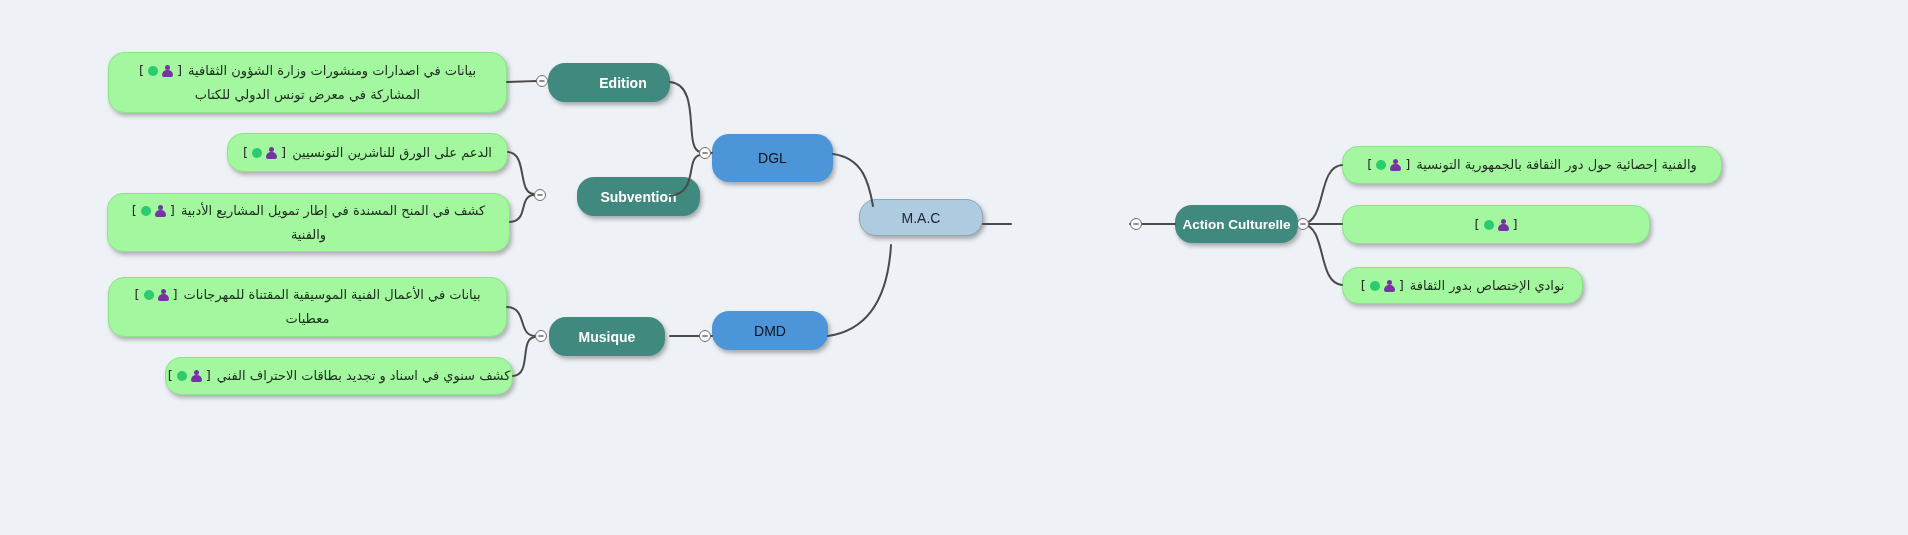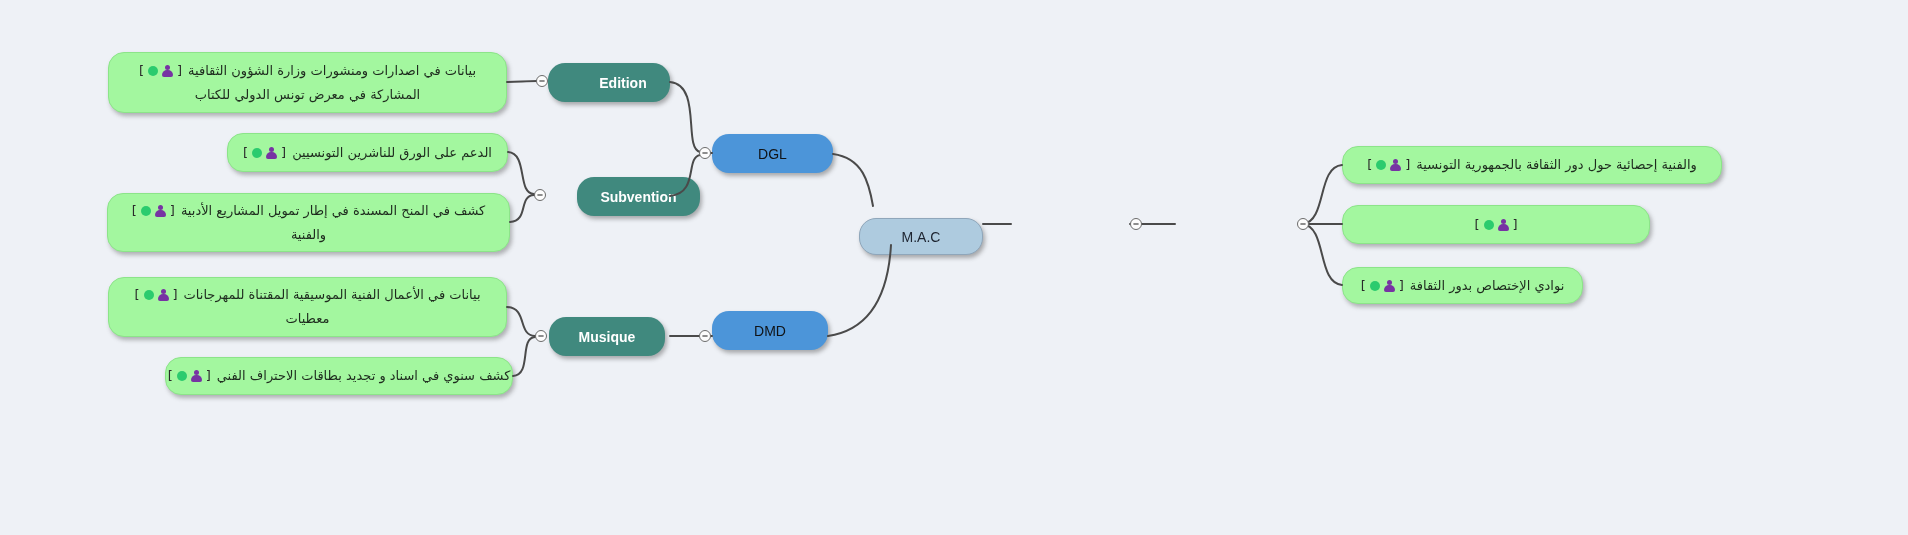--- a/index.html
+++ b/index.html
@@ -161,31 +161,34 @@
   <div class="node branch" style="left:548px;top:63px;width:122px;height:39px;padding-left:28px;">
     <span>Edition</span>
   </div>
   <div class="node branch" style="left:577px;top:177px;width:123px;height:39px;">
     <span>Subvention</span>
   </div>
   <div class="node branch" style="left:549px;top:317px;width:116px;height:39px;">
     <span>Musique</span>
   </div>
 
-  <div class="node blue" style="left:712px;top:134px;width:121px;height:39px;">
+  <div class="node blue" style="left:712px;top:134px;width:121px;height:48px;">
     <span>DGL</span>
   </div>
   <div class="node blue" style="left:712px;top:311px;width:116px;height:39px;">
     <span>DMD</span>
   </div>
 
-  <div class="node root" style="left:859px;top:218px;width:124px;height:37px;">
+  <div class="node root" style="left:859px;top:199px;width:124px;height:37px;">
     <span>M.A.C</span>
   </div>
 
+  <div class="node branch" style="left:1175px;top:205px;width:123px;height:38px;font-size:13.5px;">
+    <span>Action Culturelle</span>
+  </div>
 
   <div class="node leaf" style="left:1342px;top:146px;width:380px;height:38px;">
     <span class="l1wrap">
       <span class="ltxt">والفنية إحصائية حول دور الثقافة بالجمهورية التونسية</span>
       <span class="badge">
           <span>[</span>
           <span class="dot"></span>
           <span class="person"></span>
           <span>]</span>
         </span>

